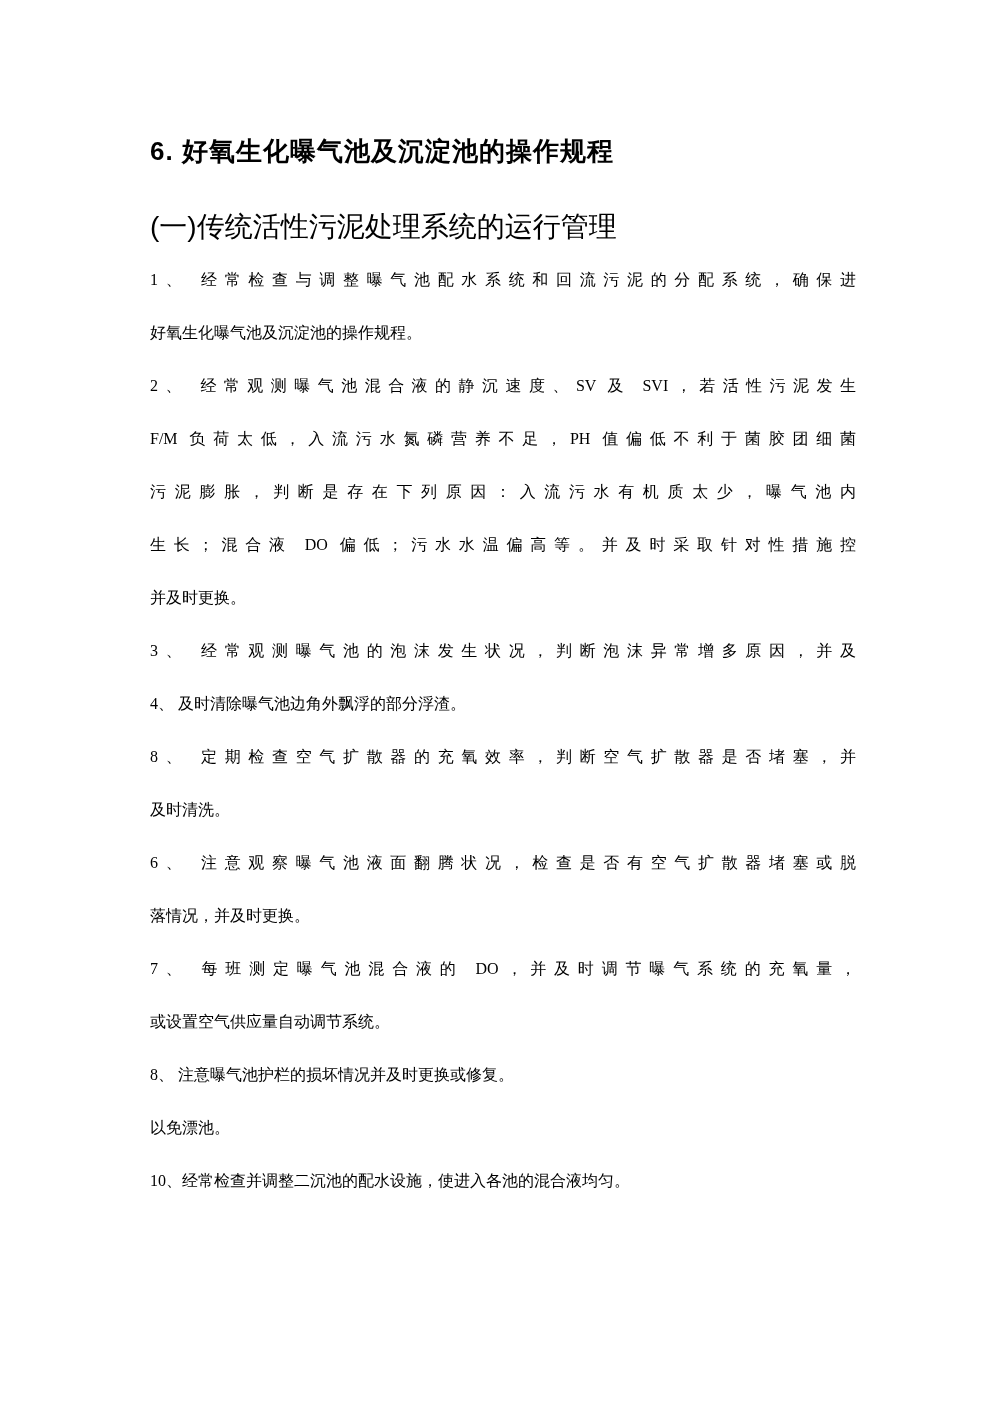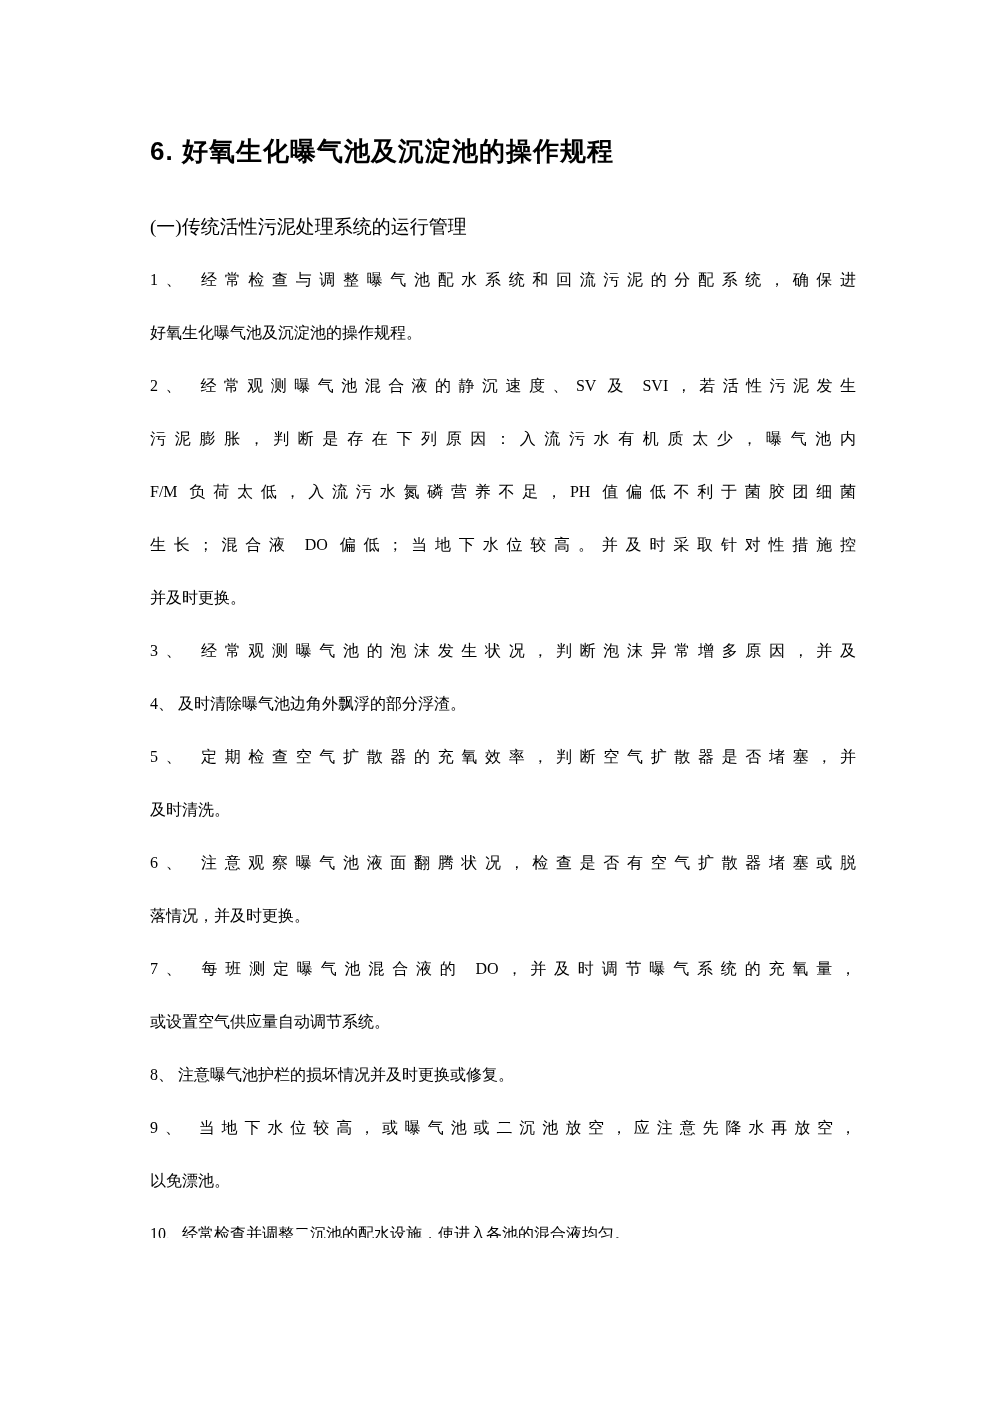--- a/index.html
+++ b/index.html
@@ -26,22 +26,22 @@
     font-family: "Liberation Sans", "DejaVu Sans", sans-serif;
     font-weight: bold;
     font-size: 26px;
     line-height: 53px;
     letter-spacing: 1px;
     white-space: nowrap;
     color: #000000;
   }
   .section-heading {
     margin-top: 22px;
-    font-family: Liberation Serif, serif;
-    font-size: 19px;
+    font-family: Liberation Sans, sans-serif;
+    font-size: 28px;
     line-height: 53px;
     white-space: nowrap;
   }
   .line {
     font-family: "Liberation Serif", "DejaVu Serif", serif;
     font-size: 16px;
     line-height: 53px;
     height: 53px;
     white-space: nowrap;
   }
@@ -65,32 +65,31 @@
 <body>
 
 <div class="page">
   <div class="content">
     <h1 class="doc-title">6. 好氧生化曝气池及沉淀池的操作规程</h1>
     <div class="section-heading">(一)传统活性污泥处理系统的运行管理</div>
 
     <div class="line fill">1、 经常检查与调整曝气池配水系统和回流污泥的分配系统，确保进</div>
     <div class="line">好氧生化曝气池及沉淀池的操作规程。</div>
     <div class="line fill">2、 经常观测曝气池混合液的静沉速度、SV 及 SVI，若活性污泥发生</div>
+    <div class="line fill">F/M 负荷太低，入流污水氮磷营养不足，PH 值偏低不利于菌胶团细菌</div>
     <div class="line fill">污泥膨胀，判断是存在下列原因：入流污水有机质太少，曝气池内</div>
-    <div class="line fill">F/M 负荷太低，入流污水氮磷营养不足，PH 值偏低不利于菌胶团细菌</div>
-    <div class="line fill">生长；混合液 DO 偏低；当地下水位较高。并及时采取针对性措施控</div>
+    <div class="line fill">生长；混合液 DO 偏低；污水水温偏高等。并及时采取针对性措施控</div>
     <div class="line">并及时更换。</div>
     <div class="line fill">3、 经常观测曝气池的泡沫发生状况，判断泡沫异常增多原因，并及</div>
     <div class="line">4、 及时清除曝气池边角外飘浮的部分浮渣。</div>
-    <div class="line fill">5、 定期检查空气扩散器的充氧效率，判断空气扩散器是否堵塞，并</div>
+    <div class="line fill">8、 定期检查空气扩散器的充氧效率，判断空气扩散器是否堵塞，并</div>
     <div class="line">及时清洗。</div>
     <div class="line fill">6、 注意观察曝气池液面翻腾状况，检查是否有空气扩散器堵塞或脱</div>
     <div class="line">落情况，并及时更换。</div>
     <div class="line fill">7、 每班测定曝气池混合液的 DO，并及时调节曝气系统的充氧量，</div>
     <div class="line">或设置空气供应量自动调节系统。</div>
     <div class="line">8、 注意曝气池护栏的损坏情况并及时更换或修复。</div>
-    <div class="line fill">9、 当地下水位较高，或曝气池或二沉池放空，应注意先降水再放空，</div>
     <div class="line">以免漂池。</div>
     <div class="line">10、经常检查并调整二沉池的配水设施，使进入各池的混合液均匀。</div>
   </div>
 
   <div class="page-number">8</div>
 </div>
 
 </body></html>

